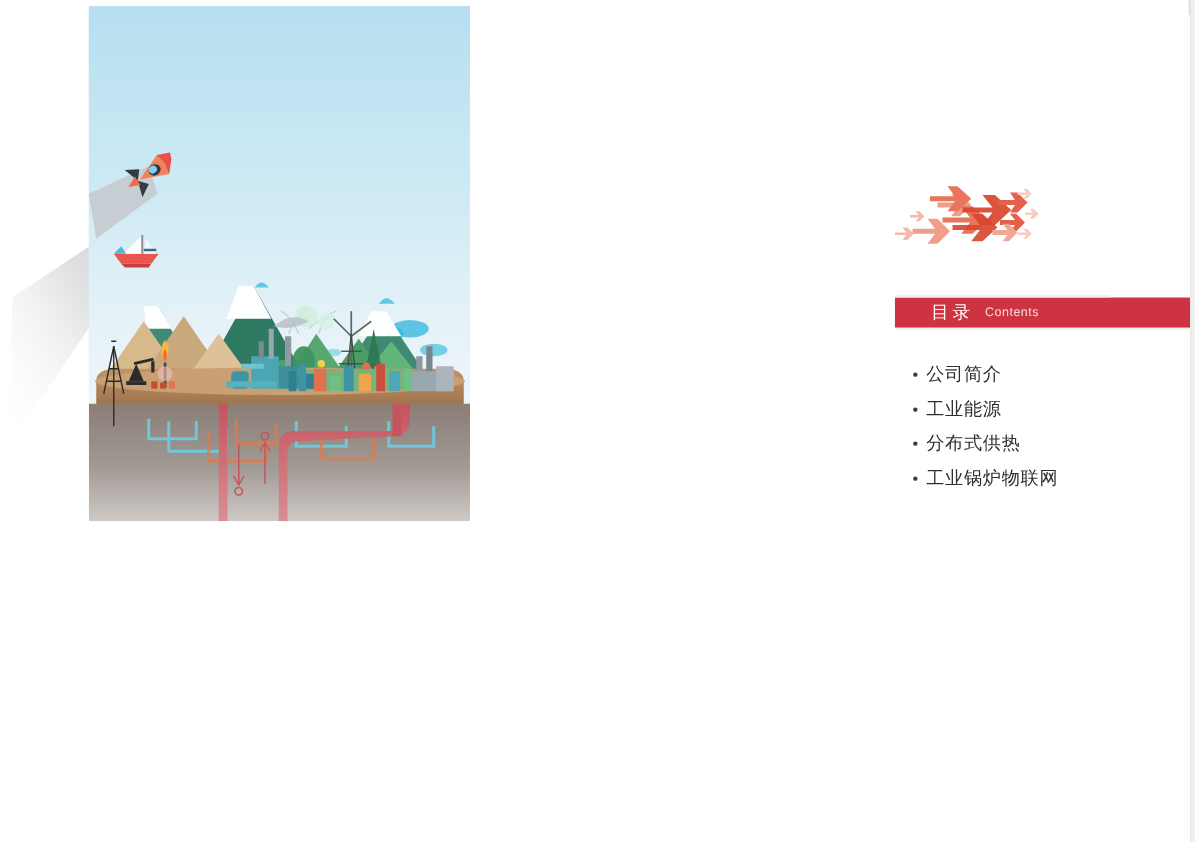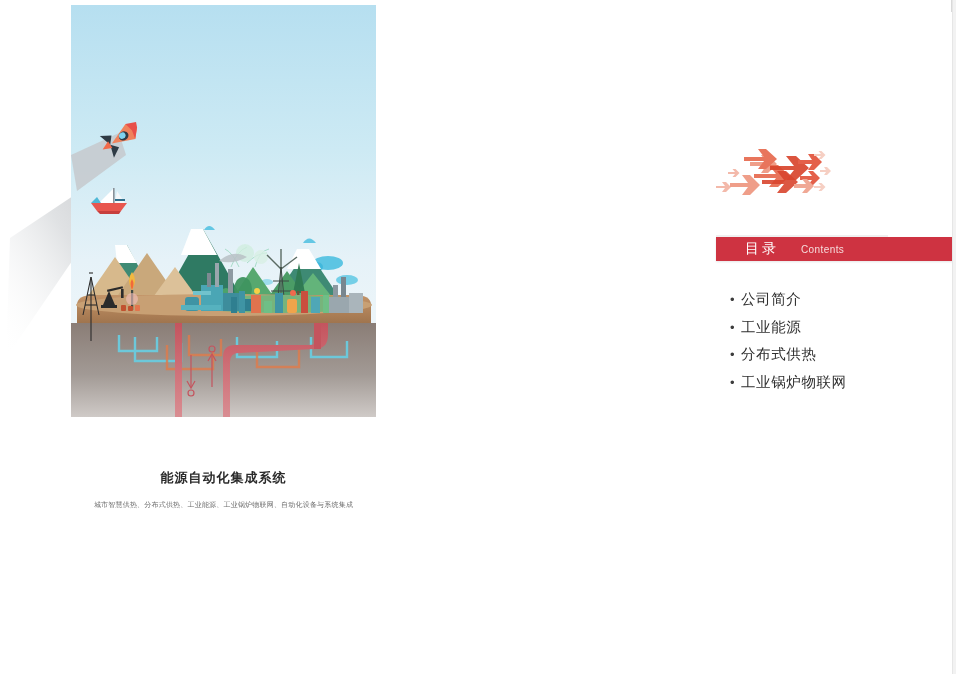--- a/index.html
+++ b/index.html
@@ -130,21 +130,21 @@
   }
   #section-title-cn {
     font-size: 14px;
     color: #ffffff;
     letter-spacing: 3px;
     font-weight: 400;
   }
   #section-title-en {
     font-size: 10px;
     color: #f6dcdc;
-    margin-left: 22px;
+    margin-left: 9px;
     letter-spacing: .4px;
   }
 
   
   #toc {
     margin-top: 30px;
     padding-left: 14px;
   }
   .toc-item {
     display: flex;
@@ -388,24 +388,20 @@
           <path d="M116,376 L120,383 L124,376"></path>
           <path d="M141,382 L141,350"></path>
           <path d="M137,356 L141,349 L145,356"></path>
         </g>
         <circle cx="120" cy="388" r="3" fill="none" stroke="#c4545e" stroke-width="1.2"></circle>
         <circle cx="141" cy="344" r="3" fill="none" stroke="#c4545e" stroke-width="1.2"></circle>
       </g>
     </svg>
   </div>
 
-  <div id="poster-caption">
-    <div id="poster-title">能源自动化集成系统</div>
-    <div id="poster-subtitle">城市智慧供热、分布式供热、工业能源、工业锅炉物联网、自动化设备与系统集成</div>
-  </div>
 
   <div id="contents-panel">
 
     
     <svg id="logo-arrows" viewBox="0 0 125 62">
       <g stroke-linecap="round" stroke-linejoin="round">
 
         <g fill="#f3b9aa">
           <path d="M2,46 h9 l-3,-4 l4,0 l5,5 l-5,5 l-4,0 l3,-4 h-9 z"></path>
           <path d="M14,32 h7 l-2.5,-3 l3,0 l4,4 l-4,4 l-3,0 l2.5,-3 h-7 z"></path>

